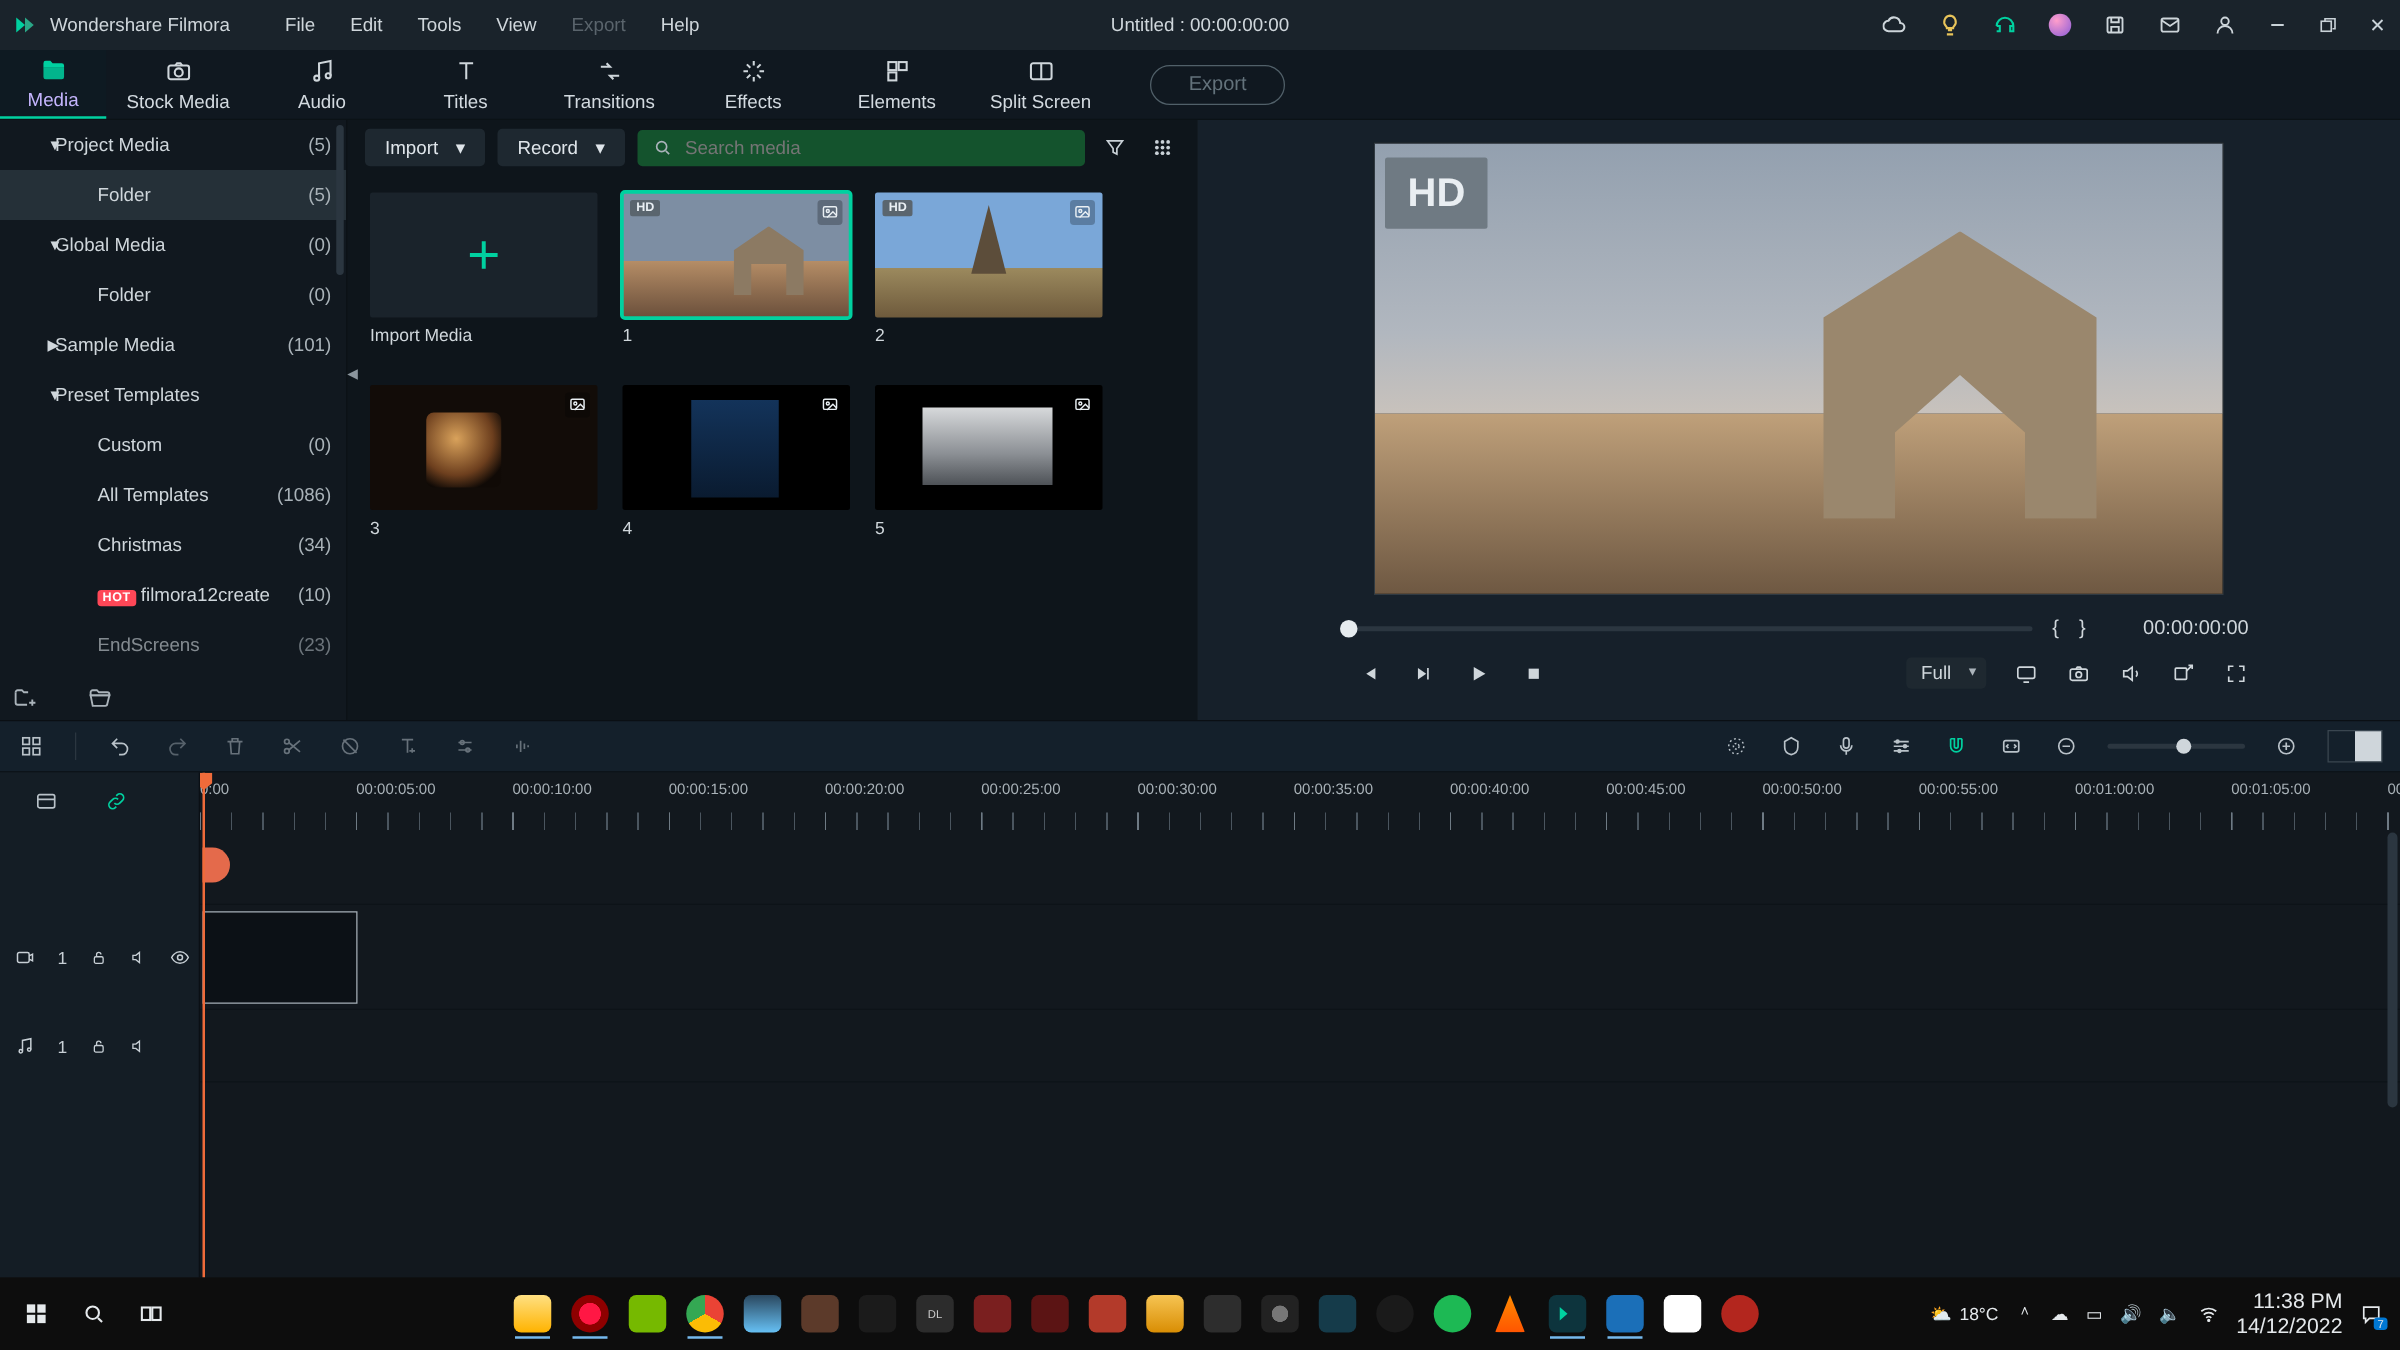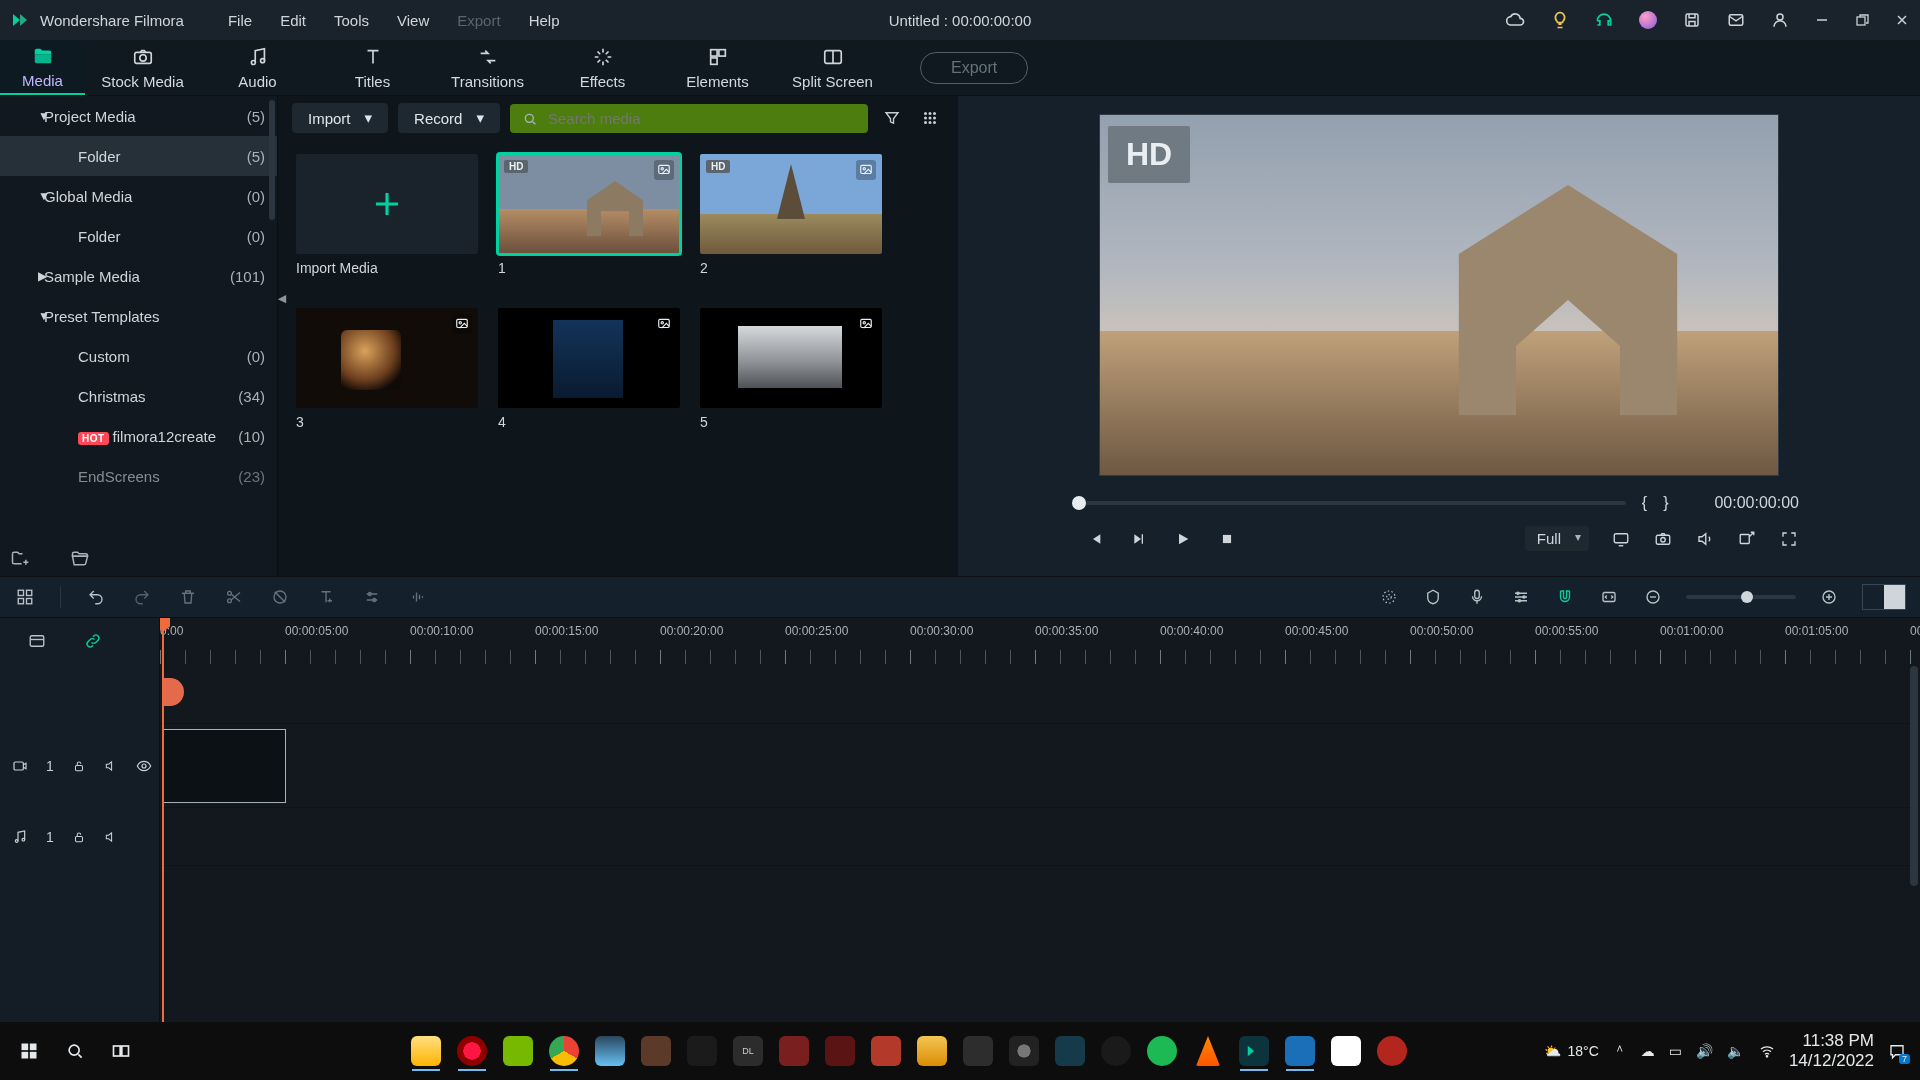--- a/index.html
+++ b/index.html
@@ -62,21 +62,21 @@
   width: 680px; background:#0e151b; display:flex; flex-direction:column; position:relative;
 }
 .gallery-header {
   height:44px; display:flex; align-items:center; gap:10px; padding:0 14px;
 }
 .g-dropdown {
   background:#1e2830; color:#dfe5ea; padding:6px 16px; border-radius:4px;
   display:flex; align-items:center; gap:14px; font-size:15px; cursor:pointer;
 }
 .g-search {
-  flex:1; background:#4d7c0f; border-radius:4px; display:flex; align-items:flex-end; padding:6px 12px; gap:10px;
+  flex:1; background:#14532d; border-radius:4px; display:flex; align-items:center; padding:6px 12px; gap:10px;
 }
 .g-search input {
   background:transparent; border:none; outline:none; color:#dfe5ea; font-size:15px; width:100%;
 }
 .g-iconbtn { width:28px; height:28px; display:flex; align-items:center; justify-content:center; color:#c9d1d7; cursor:pointer; }
 
 .gallery-grid {
   padding:14px 18px; display:grid; grid-template-columns: repeat(3, 182px); gap: 32px 20px;
 }
 .g-cell { display:flex; flex-direction:column; gap:6px; }
@@ -370,20 +370,24 @@
       <span class="count">(101)</span>
     </div>
     <div class="row level1">
       <span class="arrow">▼</span>
       <span>Preset Templates</span>
       <span class="count"></span>
     </div>
     <div class="row level2">
       <span>Custom</span>
       <span class="count">(0)</span>
+    </div>
+    <div class="row level2">
+      <span>All Templates</span>
+      <span class="count">(1086)</span>
     </div>
     <div class="row level2">
       <span>Christmas</span>
       <span class="count">(34)</span>
     </div>
     <div class="row level2">
       <span><span class="hot-badge">HOT</span><span>filmora12create</span></span>
       <span class="count">(10)</span>
     </div>
     <div class="row level2" style="opacity:.6">

